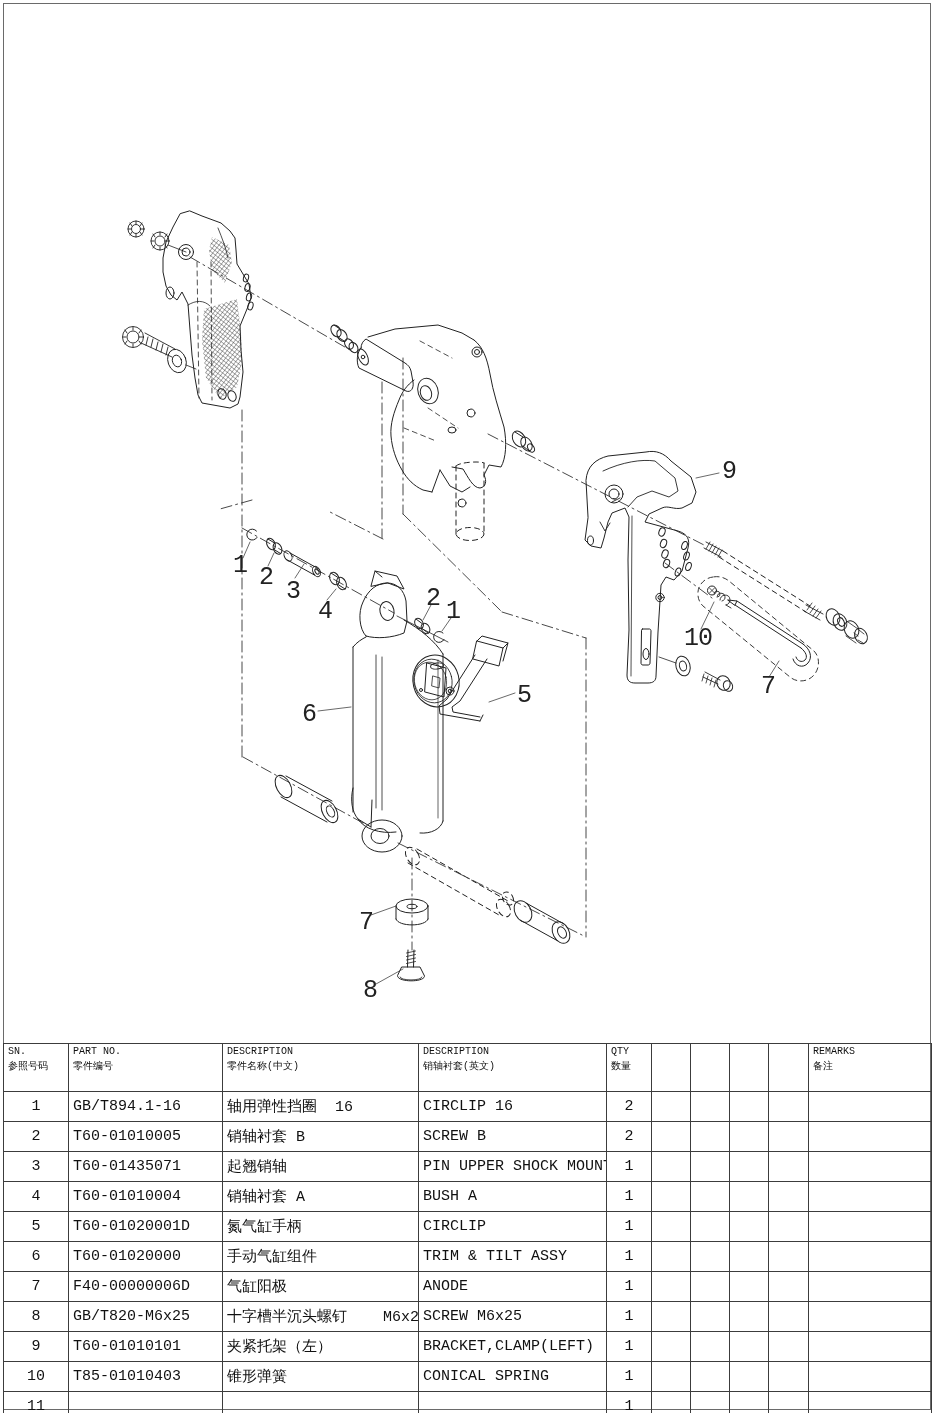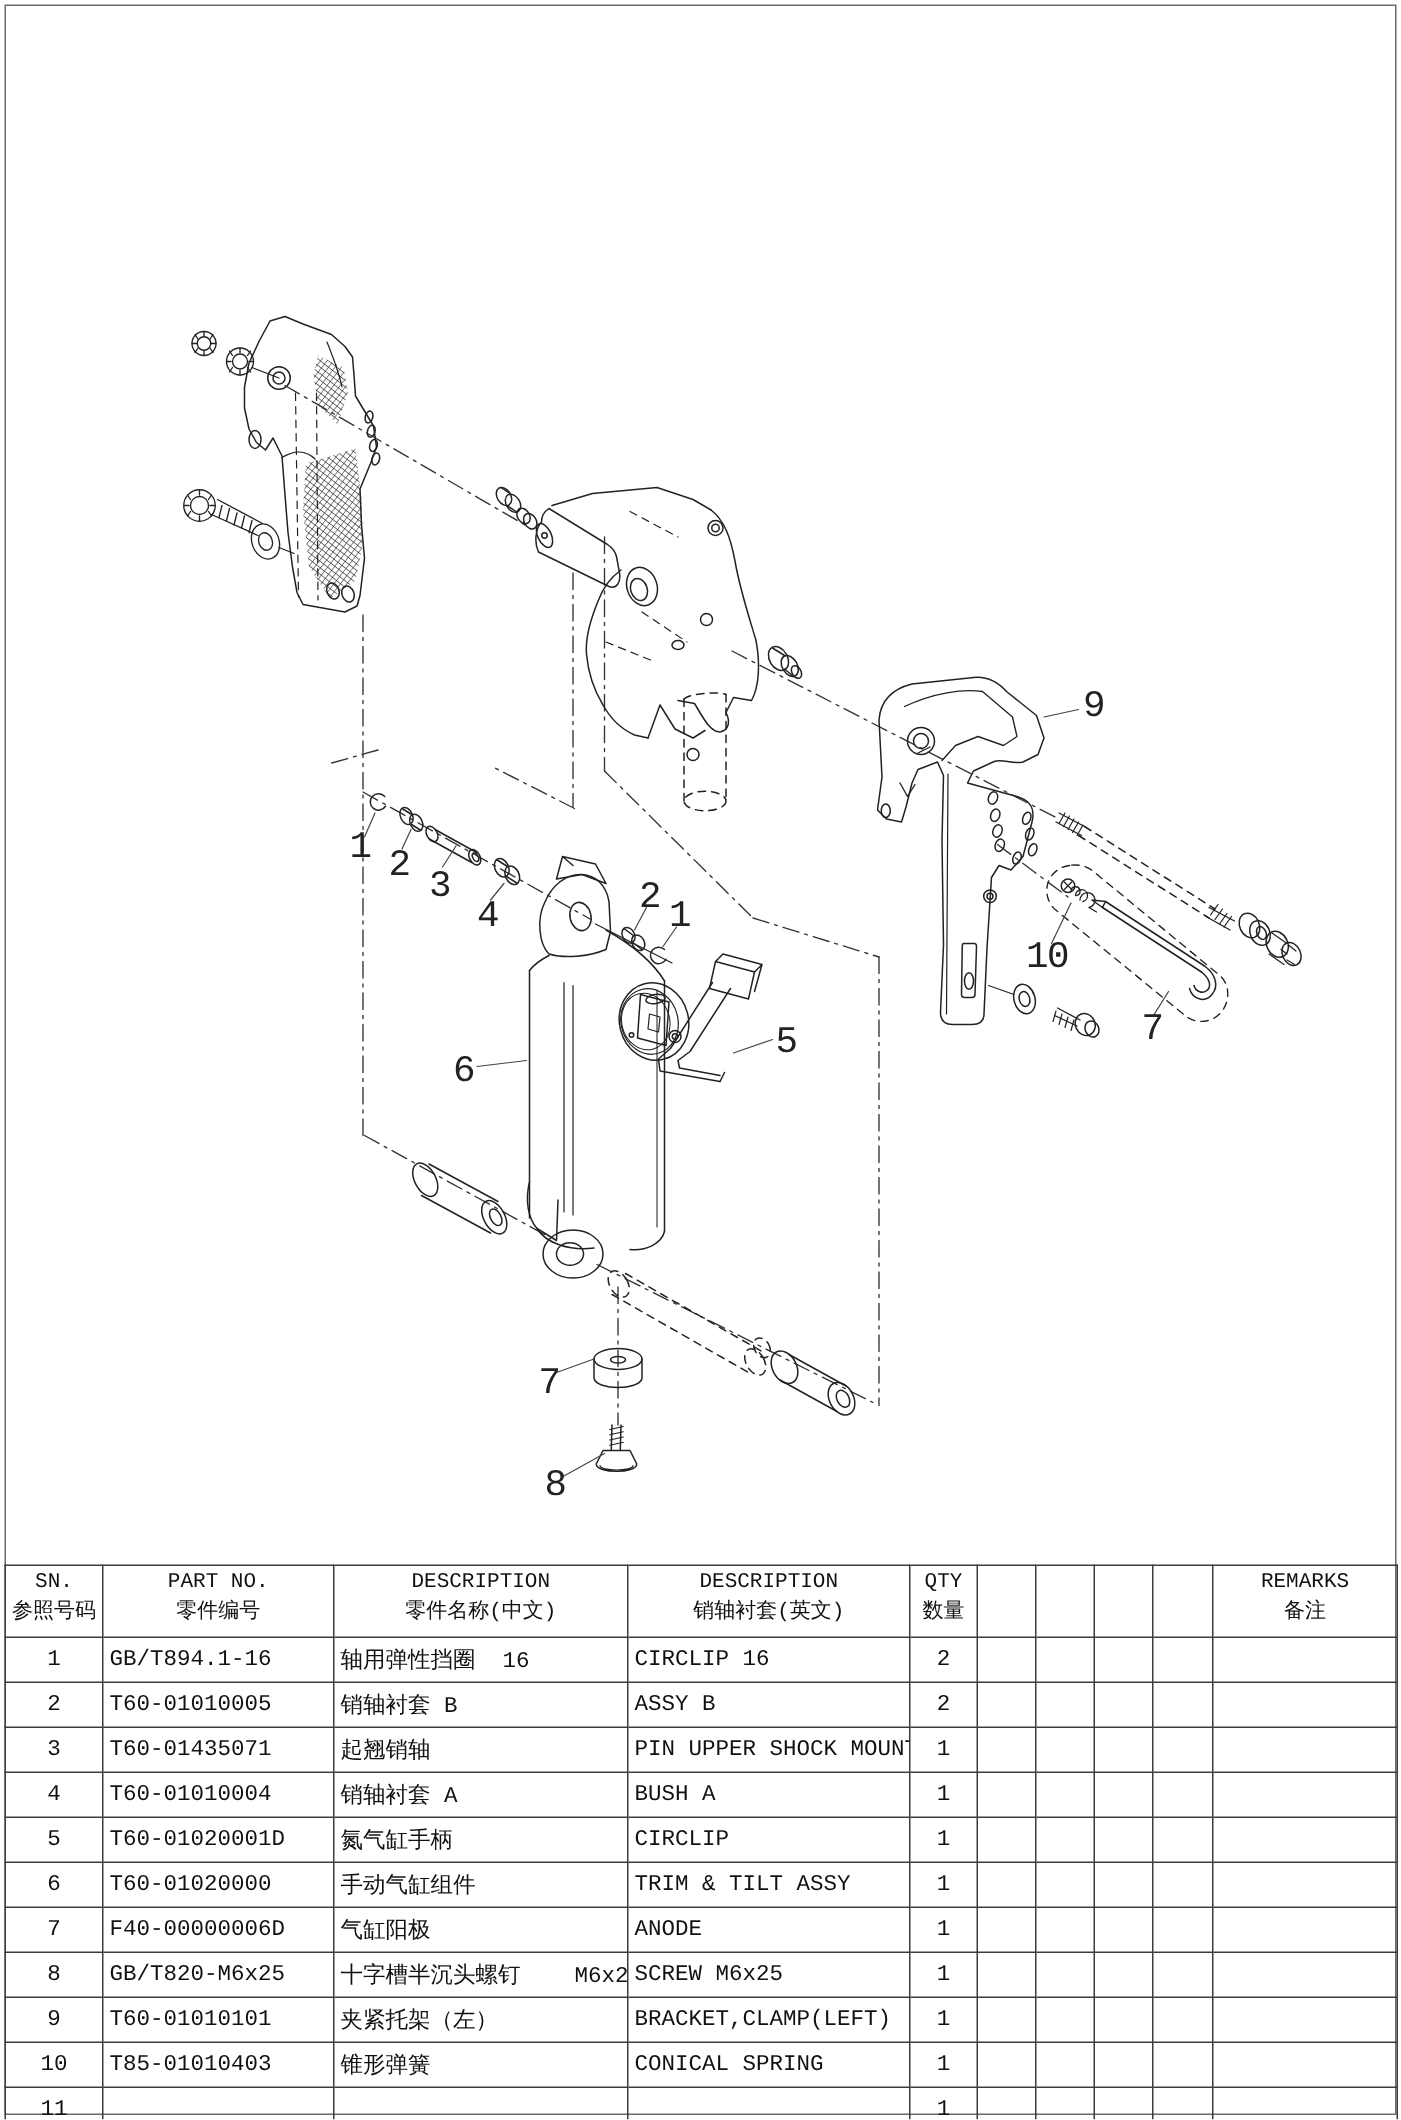--- a/index.html
+++ b/index.html
@@ -6,21 +6,21 @@
   .page{position:relative;width:934px;height:1413px;background:#fff;overflow:hidden;
         font-family:"Liberation Mono","DejaVu Sans Mono",monospace;color:#111;}
   .frame{position:absolute;left:3px;top:3px;right:3px;bottom:3px;border:1px solid #6a6a6a;}
   svg.diagram{position:absolute;left:0;top:0;}
   .co{position:absolute;transform:translate(-50%,-50%);font-size:25px;font-weight:400;
       color:#222;letter-spacing:-1px;line-height:1;}
   table.parts{position:absolute;left:3px;top:1043px;width:928px;height:370px;
       border-collapse:collapse;table-layout:fixed;}
   table.parts th,table.parts td{border:1px solid #3c3c3c;padding:0 4px;overflow:hidden;
       font-weight:400;vertical-align:middle;}
-  table.parts th{vertical-align:top;text-align:center;font-size:14px;line-height:1.45;padding-top:1px;}
+  table.parts th{vertical-align:top;text-align:left;font-size:10px;line-height:1.45;padding-top:1px;}
   table.parts td{font-size:15px;height:29px;}
   td.c{text-align:center;font-size:16px;}
   td.en span,td.cn span,td.pn span{white-space:pre;text-align:center;}
   td.en{padding-left:14px;margin-left:36px;}
   .hdr-en,.hdr-cn{display:block;}
 </style>
 </head>
 <body>
 
 <div class="page">
@@ -325,21 +325,21 @@
         <td></td>
           <td></td>
           <td></td>
           <td></td>
         <td></td>
       </tr>
       <tr>
         <td class="c">2</td>
         <td class="pn"><span>T60-01010005</span></td>
         <td class="cn"><span>销轴衬套 B</span></td>
-        <td class="en"><span>ASSY B</span></td>
+        <td class="en"><span>SCREW B</span></td>
         <td class="c">2</td>
         <td></td>
           <td></td>
           <td></td>
           <td></td>
         <td></td>
       </tr>
       <tr>
         <td class="c">3</td>
         <td class="pn"><span>T60-01435071</span></td>

